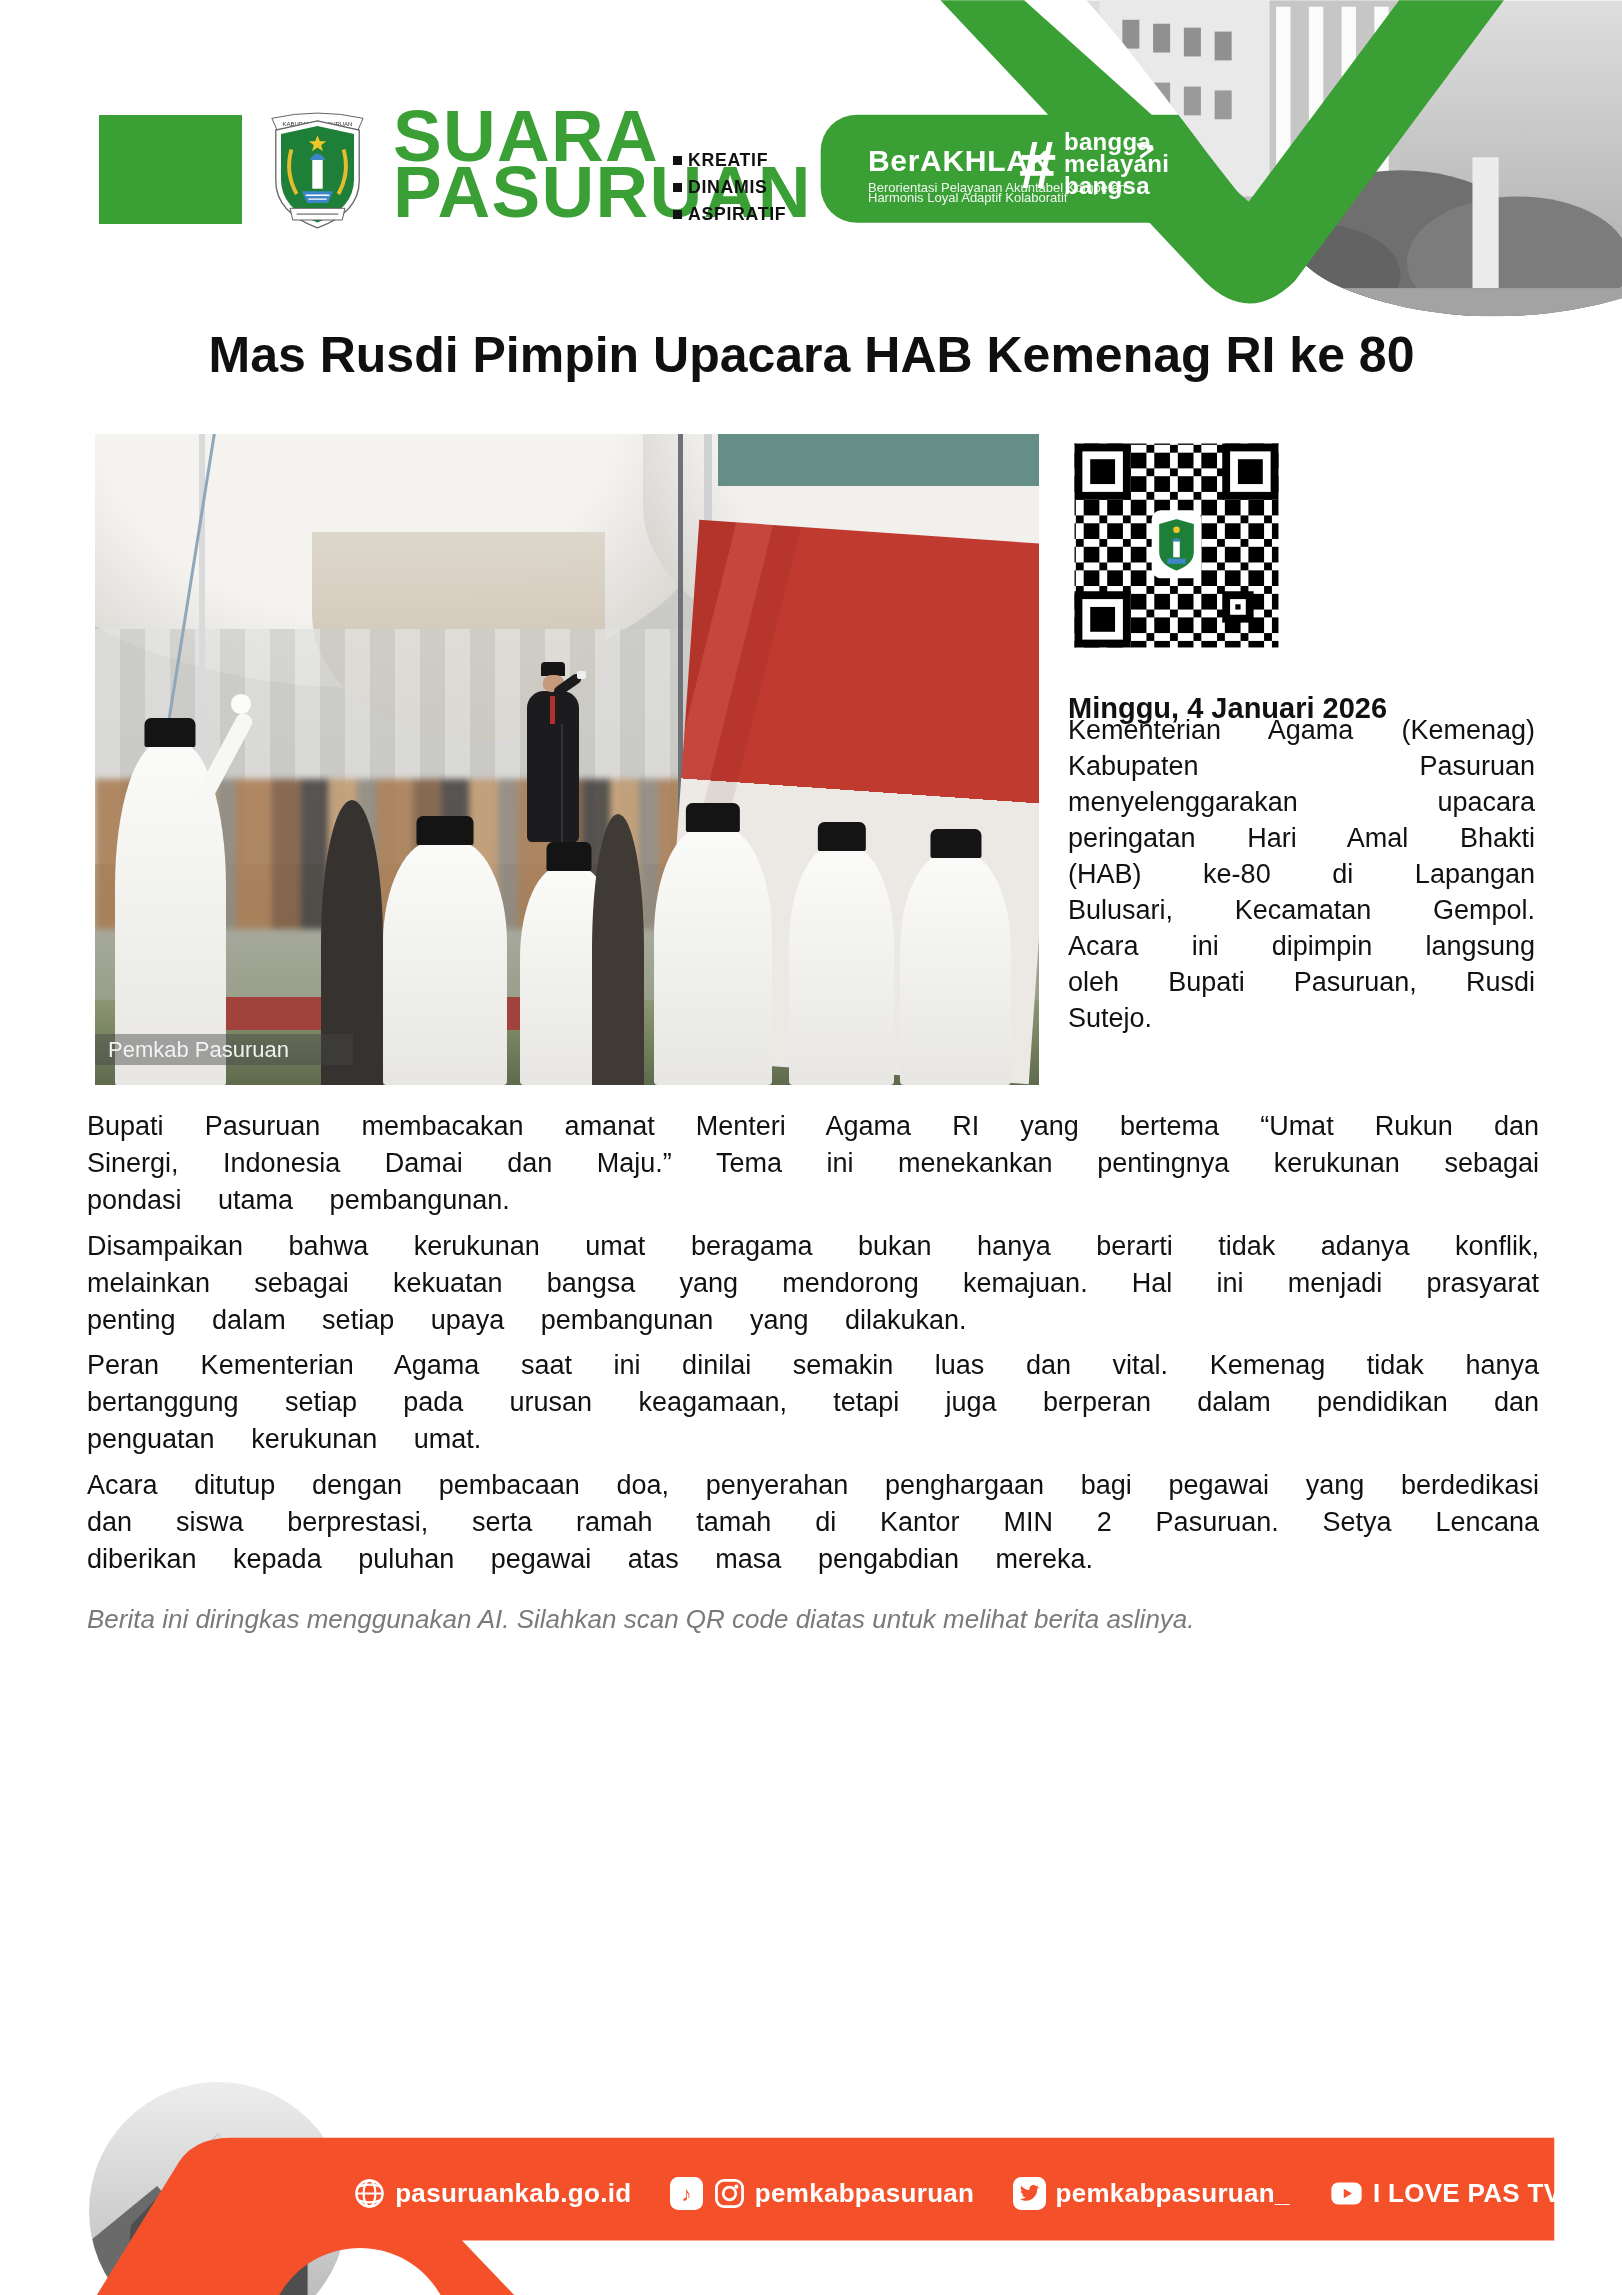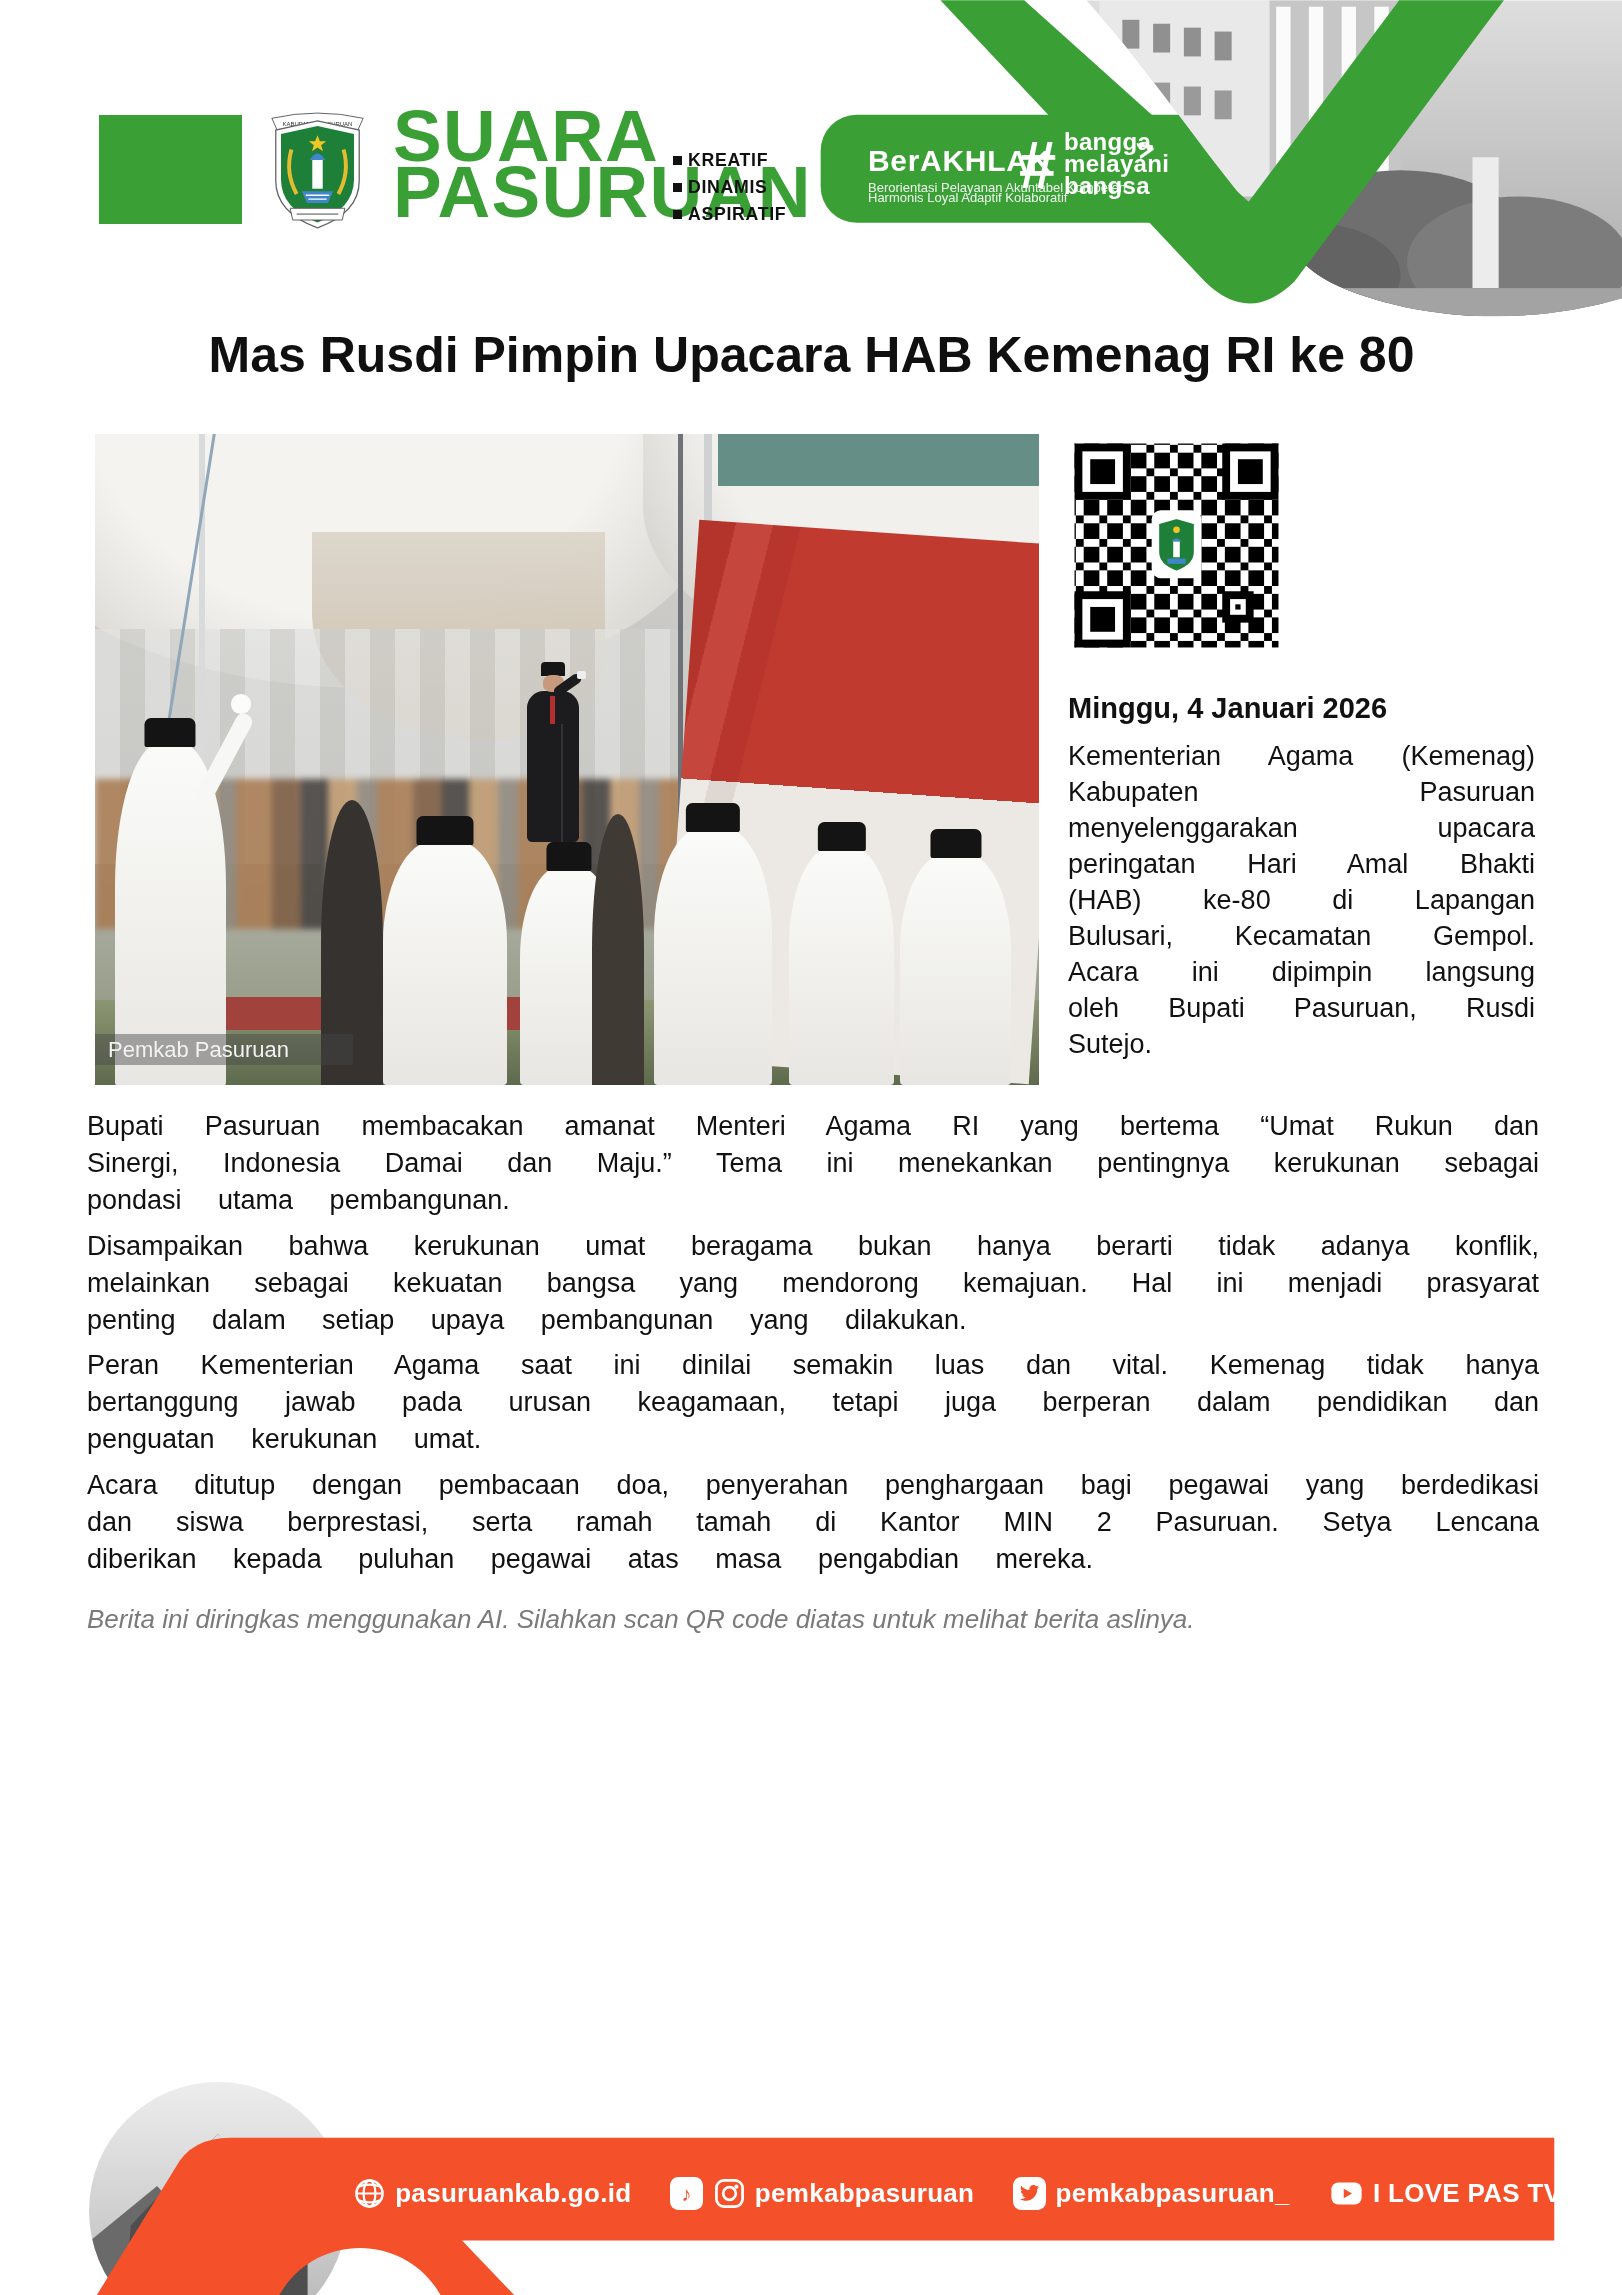--- a/index.html
+++ b/index.html
@@ -72,21 +72,21 @@
   .fig-dark{background:#35322f;border-radius:50% 50% 0 0;}
   .raise-arm{left:121px;top:275px;width:17px;height:98px;background:#f7f7f5;
              transform:rotate(28deg);border-radius:7.9px;}
   .glove{left:136px;top:260px;width:19.6px;height:19.6px;background:#fcfcfa;border-radius:50%;}
   .wm-bar{left:0;bottom:20px;width:258px;height:31px;background:rgba(70,70,70,.45);
           display:flex;align-items:center;padding-left:13px;box-sizing:border-box;}
   .wm-text{color:#f2f2f2;font-size:22px;}
 
   .qr{left:1068px;top:437px;width:217px;height:217px;}
   .date{left:1068px;top:692px;font-size:29px;font-weight:bold;}
-  .lead{left:1068px;top:738px;width:467px;font-size:27px;line-height:36px;
+  .lead{left:1068px;top:712px;width:467px;font-size:27px;line-height:36px;
         text-align:justify;word-spacing:26px;}
   .body-text{left:87px;top:1108px;width:1452px;font-size:27px;line-height:37px;
         text-align:justify;word-spacing:29px;}
   .body-text p{margin:0 0 8.5px 0;}
   .ai-note{left:87px;top:1604px;font-size:26px;font-style:italic;color:#7a7a7a;}
 
   
   .footer-deco{left:0;top:2029px;width:1623px;height:267px;}
   .footer-bar-content{left:353px;top:2175px;display:flex;align-items:center;gap:39px;height:37px;}
   .fgroup{display:flex;align-items:center;gap:9.2px;}
@@ -282,21 +282,21 @@
       <rect x="152" y="186" width="28" height="8" fill="#3f86c9"></rect>
     </g>
   </svg>
 
   <div class="abs date">Minggu, 4 Januari 2026</div>
   <div class="abs lead">Kementerian Agama (Kemenag) Kabupaten Pasuruan menyelenggarakan upacara peringatan Hari Amal Bhakti (HAB) ke-80 di Lapangan Bulusari, Kecamatan Gempol. Acara ini dipimpin langsung oleh Bupati Pasuruan, Rusdi Sutejo.</div>
 
   <div class="abs body-text">
     <p>Bupati Pasuruan membacakan amanat Menteri Agama RI yang bertema “Umat Rukun dan Sinergi, Indonesia Damai dan Maju.” Tema ini menekankan pentingnya kerukunan sebagai pondasi utama pembangunan.</p>
     <p>Disampaikan bahwa kerukunan umat beragama bukan hanya berarti tidak adanya konflik, melainkan sebagai kekuatan bangsa yang mendorong kemajuan. Hal ini menjadi prasyarat penting dalam setiap upaya pembangunan yang dilakukan.</p>
-    <p>Peran Kementerian Agama saat ini dinilai semakin luas dan vital. Kemenag tidak hanya bertanggung jawab pada urusan keagamaan, tetapi juga berperan dalam pendidikan dan penguatan kerukunan umat.</p>
+    <p>Peran Kementerian Agama saat ini dinilai semakin luas dan vital. Kemenag tidak hanya bertanggung setiap pada urusan keagamaan, tetapi juga berperan dalam pendidikan dan penguatan kerukunan umat.</p>
     <p>Acara ditutup dengan pembacaan doa, penyerahan penghargaan bagi pegawai yang berdedikasi dan siswa berprestasi, serta ramah tamah di Kantor MIN 2 Pasuruan. Setya Lencana diberikan kepada puluhan pegawai atas masa pengabdian mereka.</p>
   </div>
 
   <div class="abs ai-note">Berita ini diringkas menggunakan AI. Silahkan scan QR code diatas untuk melihat berita aslinya.</div>
 
   <svg class="abs footer-deco" viewBox="0 0 2480 408">
     <defs>
       <linearGradient id="gmt" x1="0" y1="0" x2="0" y2="1">
         <stop offset="0" stop-color="#ededed"></stop>
           <stop offset="1" stop-color="#bdbdbd"></stop>

